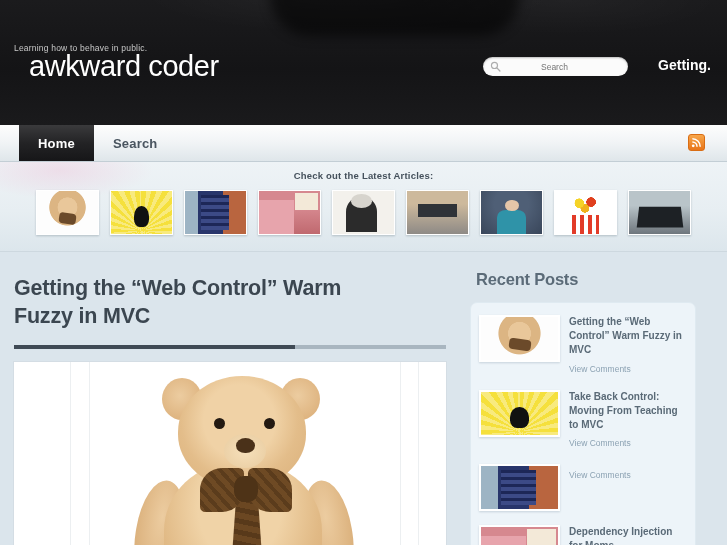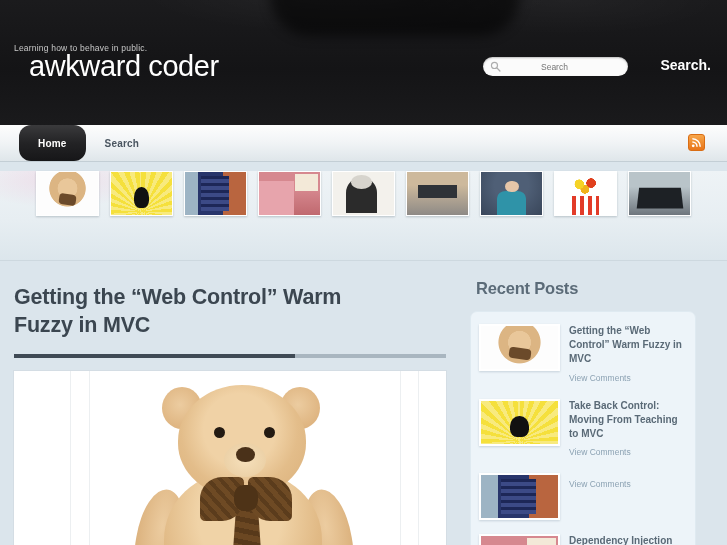--- a/index.html
+++ b/index.html
@@ -66,24 +66,23 @@
     position: relative;
     height: 37px;
     background: linear-gradient(180deg, #fdfdfd 0%, #f1f4f6 48%, #dfe6ea 100%);
     border-bottom: 1px solid #c3ced5;
     display: flex; align-items: stretch;
     padding-left: 19px;
   }
   .nav-item {
     display: flex; align-items: center;
     padding: 0 19px;
-    font-size: 10px; font-weight: bold;
+    font-size: 13px; font-weight: bold;
     color: #4a5560;
     letter-spacing: .2px;
-    border-radius: 12px;
   }
   .nav-item.active {
     background: linear-gradient(180deg, #3a3a3c 0%, #232325 50%, #161618 100%);
     color: #ffffff;
   }
   .rss-icon {
     position: absolute; right: 22px; top: 9px;
     width: 17px; height: 17px;
     border-radius: 3px;
     background: linear-gradient(180deg, #f7a64a 0%, #e8751a 100%);
@@ -255,37 +254,38 @@
   <div class="tagline">Learning how to behave in public.</div>
   <div class="logo">awkward coder</div>
 
   <div class="search-wrap">
     <svg class="search-icon" viewBox="0 0 16 16">
       <circle cx="6.5" cy="6.5" r="4.4" fill="none" stroke="#6f6f6f" stroke-width="1.7"></circle>
       <line x1="10" y1="10" x2="14.4" y2="14.4" stroke="#6f6f6f" stroke-width="2" stroke-linecap="round"></line>
     </svg>
     <input class="search-input" type="text" placeholder="Search" style="">
   </div>
-  <div class="search-label">Search.</div>
+  <div class="search-label">Getting.</div>
 </div>
 
 <div class="nav-bar">
   <div class="nav-item active">Home</div>
   <div class="nav-item">Search</div>
 
   <div class="rss-icon">
     <svg width="11" height="11" viewBox="0 0 16 16">
       <circle cx="3.2" cy="12.8" r="2" fill="#fff"></circle>
       <path d="M2 7.2a6.8 6.8 0 016.8 6.8" fill="none" stroke="#fff" stroke-width="2.2"></path>
       <path d="M2 2.6A11.4 11.4 0 0113.4 14" fill="none" stroke="#fff" stroke-width="2.2"></path>
     </svg>
   </div>
 </div>
 
 <div class="latest-strip">
+  <div class="latest-title">Check out the Latest Articles:</div>
   <div class="thumb-row">
     <div class="thumb">
         <div class="art art-bear"></div>
       </div>
     <div class="thumb">
         <div class="art art-yoga"></div>
       </div>
     <div class="thumb">
         <div class="art art-calc"></div>
       </div>

